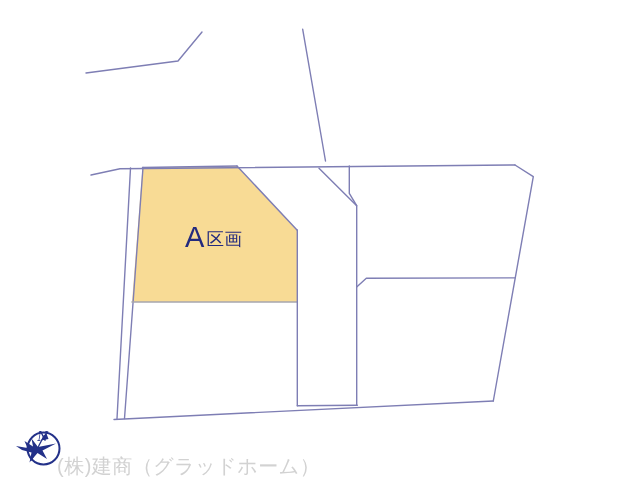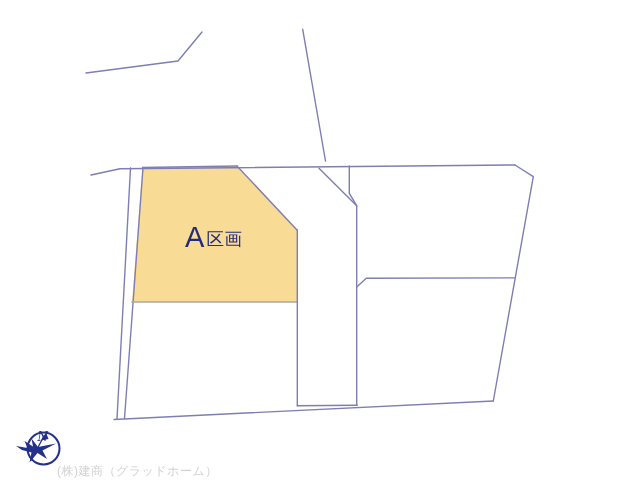--- a/index.html
+++ b/index.html
@@ -33,25 +33,24 @@
   }
   .compass-stroke{fill:none;stroke:var(--compass);stroke-width:2;}
   .compass-thin{fill:none;stroke:var(--compass);stroke-width:1.3;}
   .compass-fill{fill:var(--compass);stroke:none;}
   .compass-n{
     font-family:"DejaVu Serif","Liberation Serif",serif;
     font-style:italic;font-size:12px;fill:var(--compass);
   }
   .footer-company{
     position:absolute;left:57px;top:453px;
-    font-size:12px;letter-spacing:0.5px;
+    font-size:20px;letter-spacing:0.5px;
     color:var(--footer-text);
     white-space:nowrap;
     user-select:none;
-    margin-top:10px;
   }
 </style>
 </head>
 <body>
 
 <svg class="map-svg" width="640" height="480" viewBox="0 0 640 480">
 
   <polygon class="parcel-fill" points="142.5,167.5 237,166 297,230 297,302 132,302"></polygon>
 
   <polyline class="boundary" points="86,73 178,61 202,32"></polyline>

